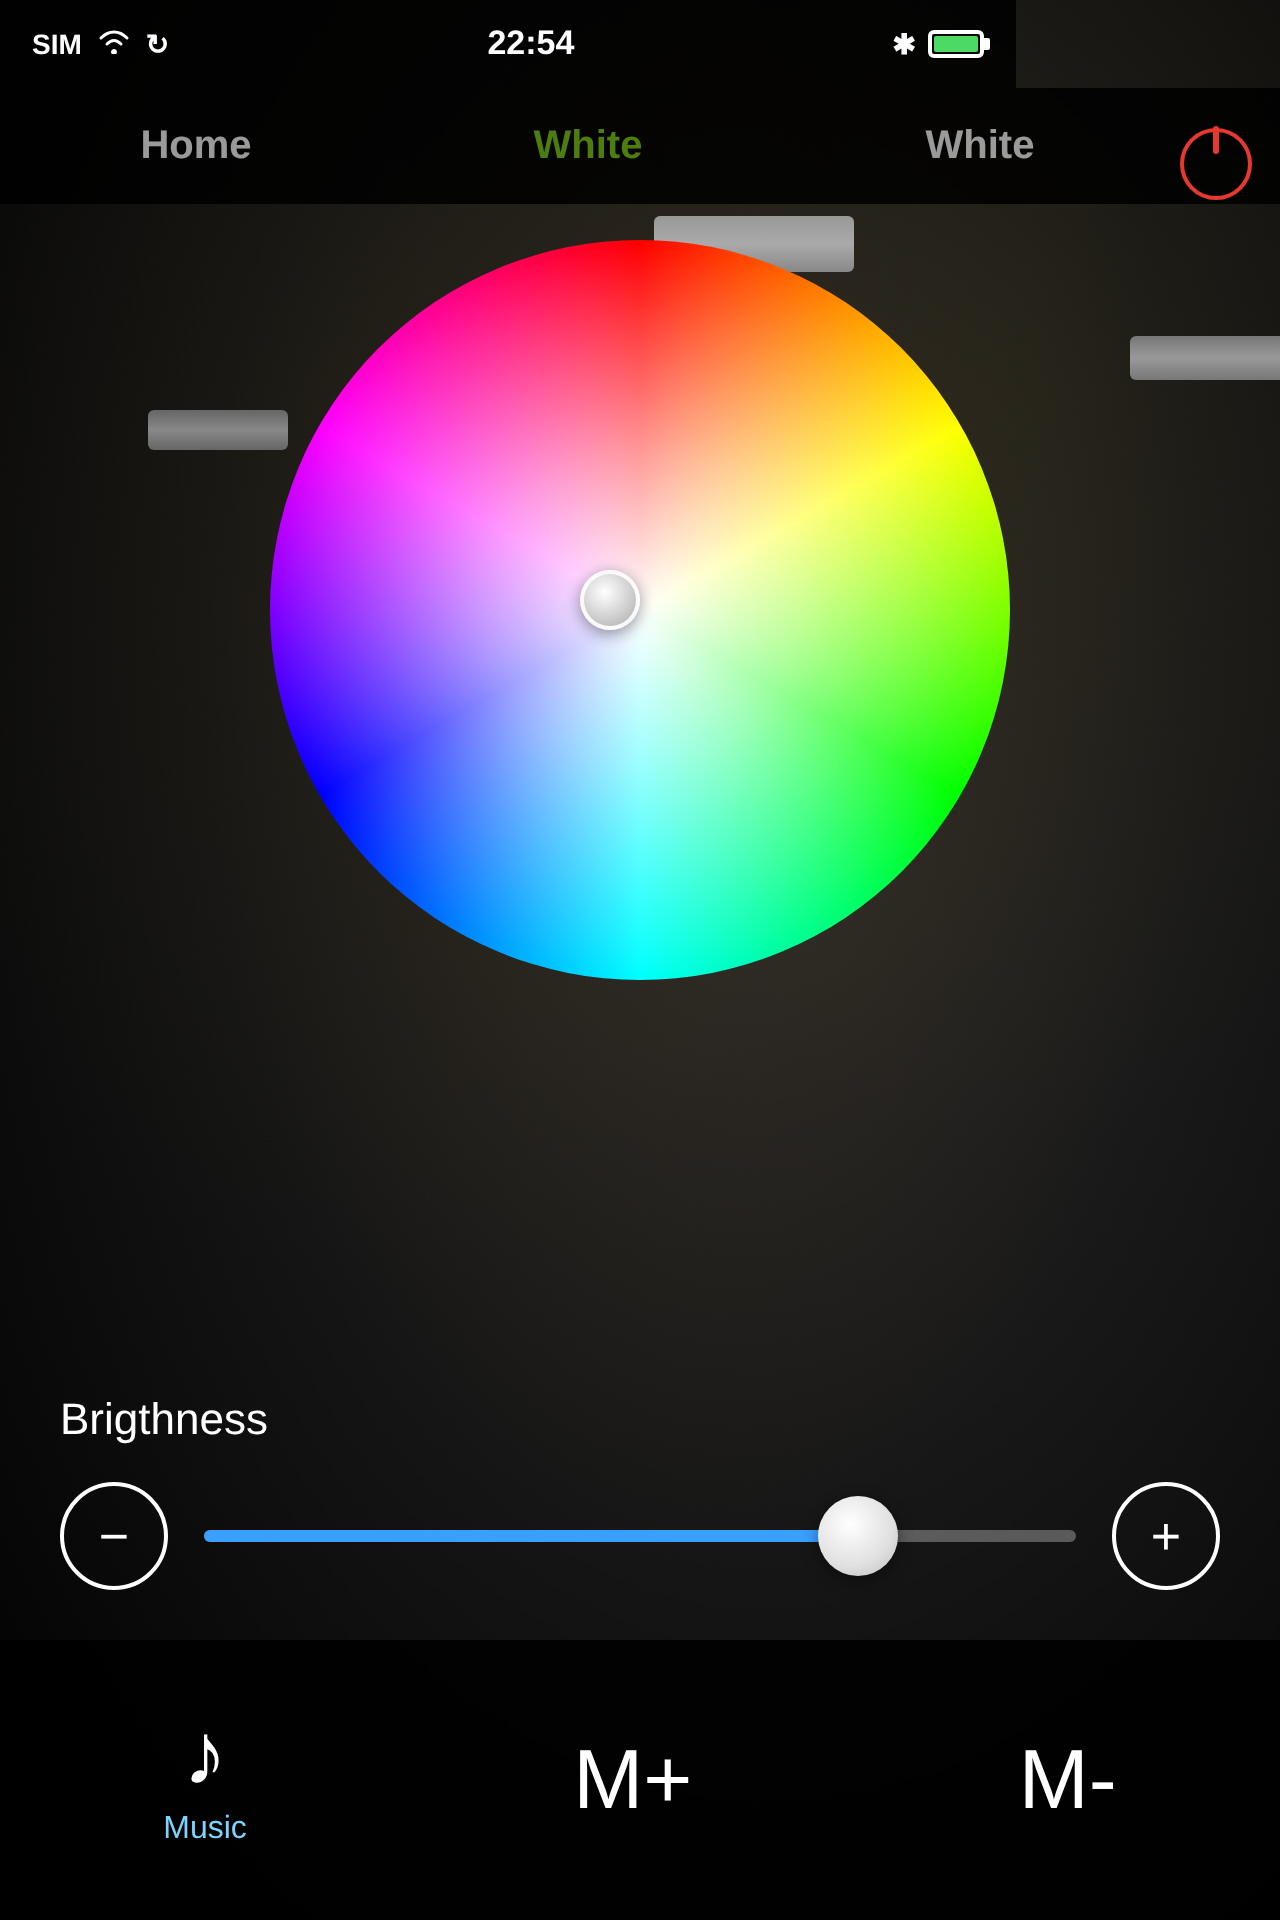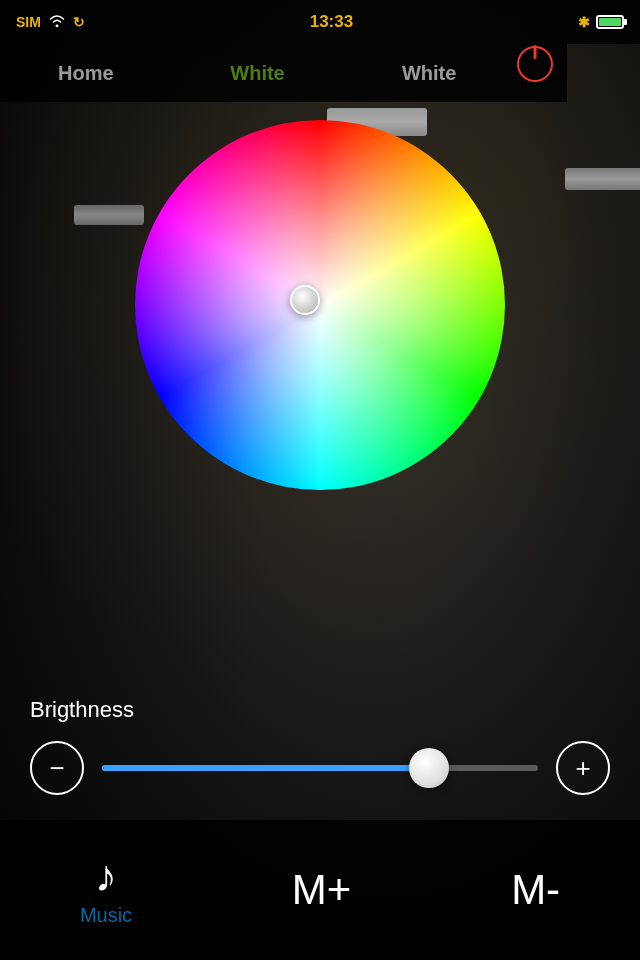--- a/index.html
+++ b/index.html
@@ -45,29 +45,29 @@
       z-index: 1;
     }
     .ceiling-light.cl1 { width: 100px; height: 28px; top: 108px; left: 327px; background: linear-gradient(180deg, #999 0%, #aaa 50%, #888 100%); }
     .ceiling-light.cl2 { width: 80px; height: 22px; top: 168px; left: 565px; background: linear-gradient(180deg, #777 0%, #999 50%, #777 100%); }
     .ceiling-light.cl3 { width: 70px; height: 20px; top: 205px; left: 74px; background: linear-gradient(180deg, #666 0%, #888 50%, #666 100%); }
 
     
     .status-bar {
       position: absolute;
       top: 0; left: 0;
-      width: 640px;
+      width: 508px;
       height: 44px;
       background: rgba(0,0,0,0.85);
       display: flex;
       align-items: center;
       justify-content: space-between;
       padding: 0 16px;
       z-index: 10;
-      color: #eab308;
+      color: #ffffff;
       font-size: 14px;
       font-weight: 600;
     }
 
     .status-left {
       display: flex;
       align-items: center;
       gap: 8px;
     }
 
@@ -108,25 +108,25 @@
       width: 22px;
       background: #4cd964;
       border-radius: 1px;
     }
 
     
     .nav-bar {
       position: absolute;
       top: 44px;
       left: 0;
-      width: 567px;
+      width: 640px;
       height: 58px;
       background: rgba(0,0,0,0.85);
       display: flex;
-      align-items: flex-start;
+      align-items: flex-end;
       z-index: 10;
     }
 
     .nav-tab {
       flex: 1;
       display: flex;
       align-items: center;
       justify-content: center;
       height: 100%;
       color: #fff;
@@ -323,22 +323,22 @@
       color: #fff;
     }
 
     .music-note {
       font-size: 44px;
       color: #fff;
       line-height: 1;
     }
 
     .bottom-label {
-      color: #0369a1;
-      font-size: 20px;
+      color: #7dd3fc;
+      font-size: 16px;
       font-weight: 400;
     }
 
     .bottom-big-label {
       color: #fff;
       font-size: 42px;
       font-weight: 400;
     }
   </style>
 </head>
@@ -356,21 +356,21 @@
     <span>SIM</span>
     <span>
       <svg width="16" height="12" viewBox="0 0 16 12" fill="white">
         <path d="M8 9.5 C8.8 9.5 9.5 10.2 9.5 11 C9.5 11.8 8.8 12.5 8 12.5 C7.2 12.5 6.5 11.8 6.5 11 C6.5 10.2 7.2 9.5 8 9.5 Z"></path>
         <path d="M4.5 7 C5.6 5.9 7.2 5.2 8 5.2 C8.8 5.2 10.4 5.9 11.5 7" stroke="white" stroke-width="1.5" fill="none" stroke-linecap="round"></path>
         <path d="M1.5 4 C3.4 2.1 5.6 1 8 1 C10.4 1 12.6 2.1 14.5 4" stroke="white" stroke-width="1.5" fill="none" stroke-linecap="round"></path>
       </svg>
     </span>
     <span style="font-size:14px;">↻</span>
   </div>
-  <div class="status-center">13:33</div>
+  <div class="status-center">22:54</div>
   <div class="status-right">
     <span style="font-size:14px;">✱</span>
     <div class="battery-icon">
       <div class="battery-fill"></div>
     </div>
   </div>
 </div>
 
 <div class="nav-bar">
   <div class="nav-tab inactive">

